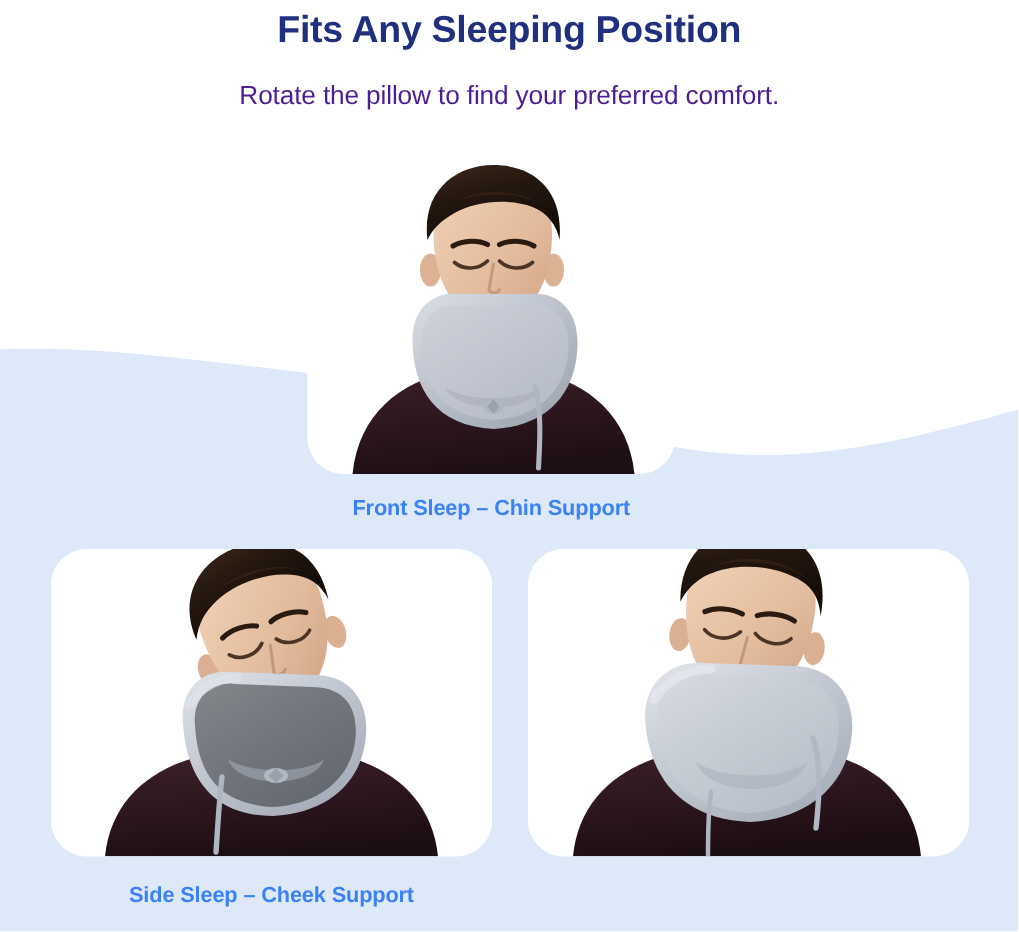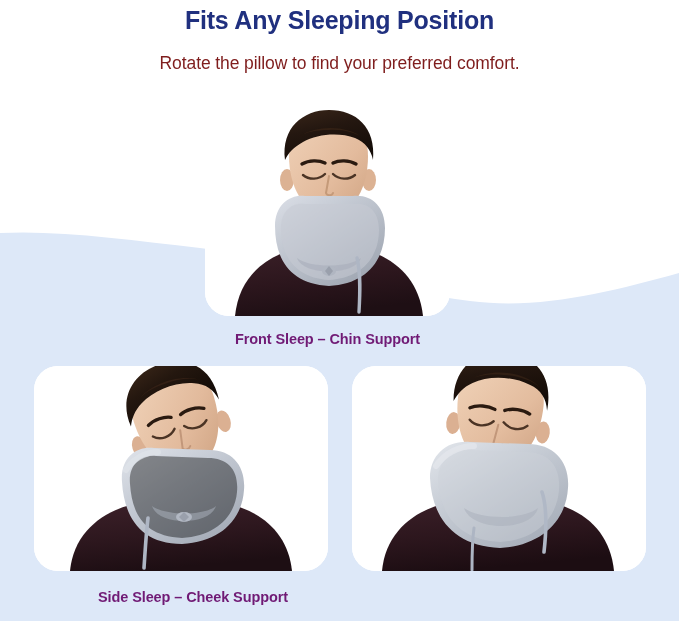--- a/index.html
+++ b/index.html
@@ -50,21 +50,21 @@
     letter-spacing: -0.2px;
     color: #20307f;
     line-height: 30px;
   }
   #page-subtitle {
     margin: 0;
     padding-top: 17px;
     font-size: 17.5px;
     font-weight: normal;
     letter-spacing: -0.1px;
-    color: #7f1d1d;
+    color: #4c1d95;
     line-height: 22px;
   }
 
   
   .photo-card {
     position: absolute;
     background: #ffffff;
     border-radius: 24px;
     overflow: hidden;
     z-index: 2;
@@ -95,31 +95,31 @@
   }
 
   
   .caption {
     position: absolute;
     z-index: 3;
     text-align: center;
     font-size: 14.5px;
     font-weight: 600;
     letter-spacing: -0.1px;
-    color: #701a75;
+    color: #3b82f6;
     line-height: 18px;
     white-space: nowrap;
   }
   #caption-top {
     left: 205px;
     top: 330px;
     width: 245px;
   }
   #caption-bottom-left {
-    left: 46px;
+    left: 34px;
     top: 588px;
     width: 294px;
   }
   #caption-bottom-right {
     left: 352px;
     top: 588px;
     width: 294px;
   }
 </style>
 </head>

